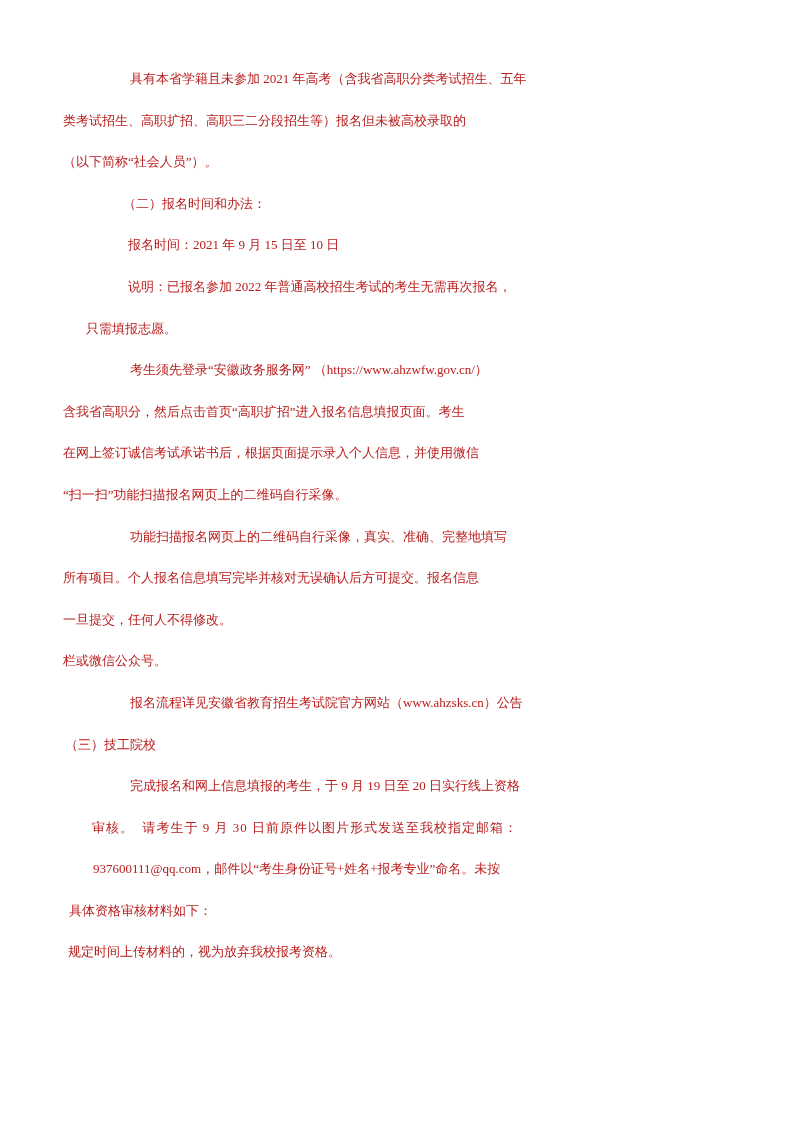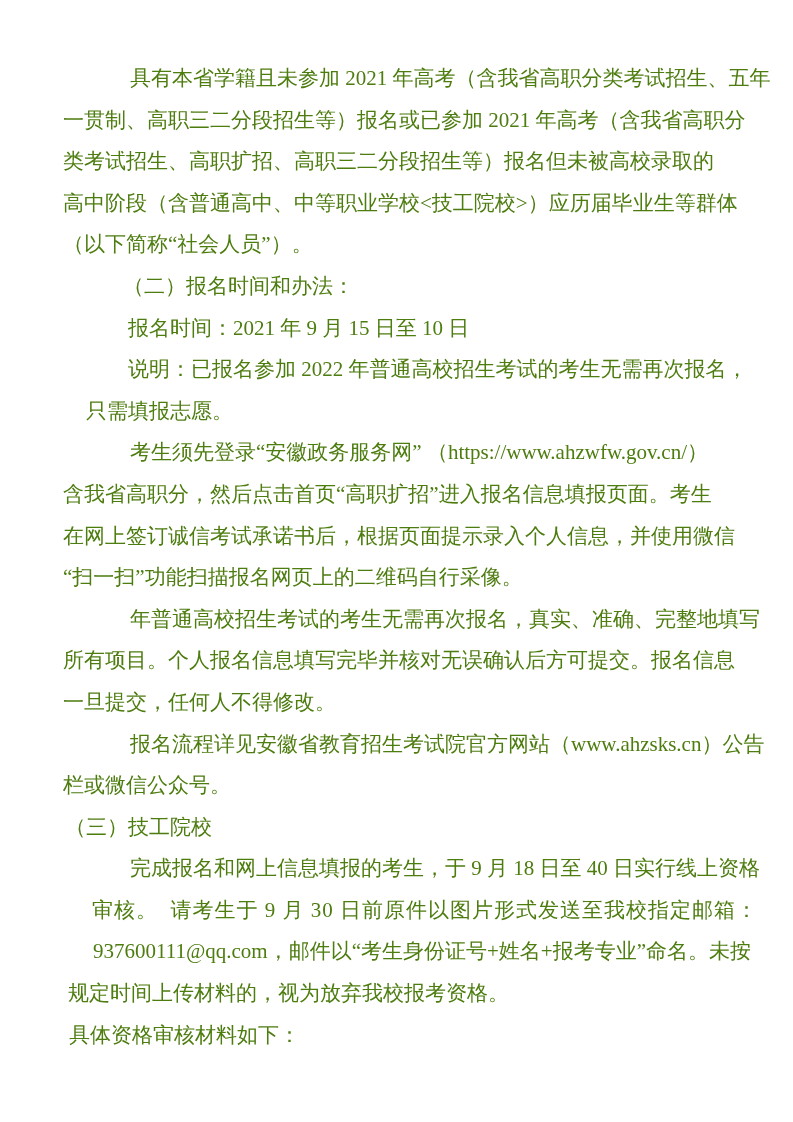--- a/index.html
+++ b/index.html
@@ -7,60 +7,58 @@
     padding: 0;
     background: #ffffff;
   }
   .page {
     position: relative;
     width: 793px;
     height: 1122px;
     background: #ffffff;
     overflow: hidden;
     font-family: "Liberation Serif", "DejaVu Serif", serif;
-    font-size: 21px;
+    font-size: 13px;
     line-height: 41.6px;
-    color: #4d7c0f;
+    color: #b91c1c;
     -webkit-font-smoothing: antialiased;
   }
   .text-block {
     position: absolute;
     left: 63px;
     top: 58px;
     width: 670px;
   }
   .ln {
     white-space: pre;
     height: 41.6px;
     overflow: visible;
   }
 </style>
 </head>
 <body>
 
 <div class="page">
   <div class="text-block">
     <div class="ln" style="text-indent:67px">具有本省学籍且未参加 2021 年高考（含我省高职分类考试招生、五年</div>
-    <div class="ln" style="text-indent:0">一贯制、高职三二分段招生等）报名或已参加 2021 年高考（含我省高职分</div>
     <div class="ln" style="text-indent:0">类考试招生、高职扩招、高职三二分段招生等）报名但未被高校录取的</div>
-    <div class="ln" style="text-indent:0">高中阶段（含普通高中、中等职业学校&lt;技工院校&gt;）应历届毕业生等群体</div>
     <div class="ln" style="text-indent:0">（以下简称“社会人员”）。</div>
     <div class="ln" style="text-indent:60px">（二）报名时间和办法：</div>
     <div class="ln" style="text-indent:65px">报名时间：2021 年 9 月 15 日至 10 日</div>
     <div class="ln" style="text-indent:65px">说明：已报名参加 2022 年普通高校招生考试的考生无需再次报名，</div>
     <div class="ln" style="text-indent:23px">只需填报志愿。</div>
     <div class="ln" style="text-indent:67px">考生须先登录“安徽政务服务网” （https://www.ahzwfw.gov.cn/）</div>
     <div class="ln" style="text-indent:0">含我省高职分，然后点击首页“高职扩招”进入报名信息填报页面。考生</div>
     <div class="ln" style="text-indent:0">在网上签订诚信考试承诺书后，根据页面提示录入个人信息，并使用微信</div>
     <div class="ln" style="text-indent:0">“扫一扫”功能扫描报名网页上的二维码自行采像。</div>
-    <div class="ln" style="text-indent:67px">年普通高校招生考试的考生无需再次报名，真实、准确、完整地填写</div>
+    <div class="ln" style="text-indent:67px">功能扫描报名网页上的二维码自行采像，真实、准确、完整地填写</div>
     <div class="ln" style="text-indent:0">所有项目。个人报名信息填写完毕并核对无误确认后方可提交。报名信息</div>
     <div class="ln" style="text-indent:0">一旦提交，任何人不得修改。</div>
+    <div class="ln" style="text-indent:0">栏或微信公众号。</div>
     <div class="ln" style="text-indent:67px">报名流程详见安徽省教育招生考试院官方网站（www.ahzsks.cn）公告</div>
-    <div class="ln" style="text-indent:0">栏或微信公众号。</div>
     <div class="ln" style="text-indent:2px">（三）技工院校</div>
-    <div class="ln" style="text-indent:67px">完成报名和网上信息填报的考生，于 9 月 18 日至 40 日实行线上资格</div>
+    <div class="ln" style="text-indent:67px">完成报名和网上信息填报的考生，于 9 月 19 日至 20 日实行线上资格</div>
     <div class="ln" style="text-indent:29px;letter-spacing:1px">审核。  请考生于 9 月 30 日前原件以图片形式发送至我校指定邮箱：</div>
     <div class="ln" style="text-indent:30px">937600111@qq.com，邮件以“考生身份证号+姓名+报考专业”命名。未按</div>
+    <div class="ln" style="text-indent:6px">具体资格审核材料如下：</div>
     <div class="ln" style="text-indent:5px">规定时间上传材料的，视为放弃我校报考资格。</div>
-    <div class="ln" style="text-indent:6px">具体资格审核材料如下：</div>
   </div>
 </div>
 
 </body></html>

